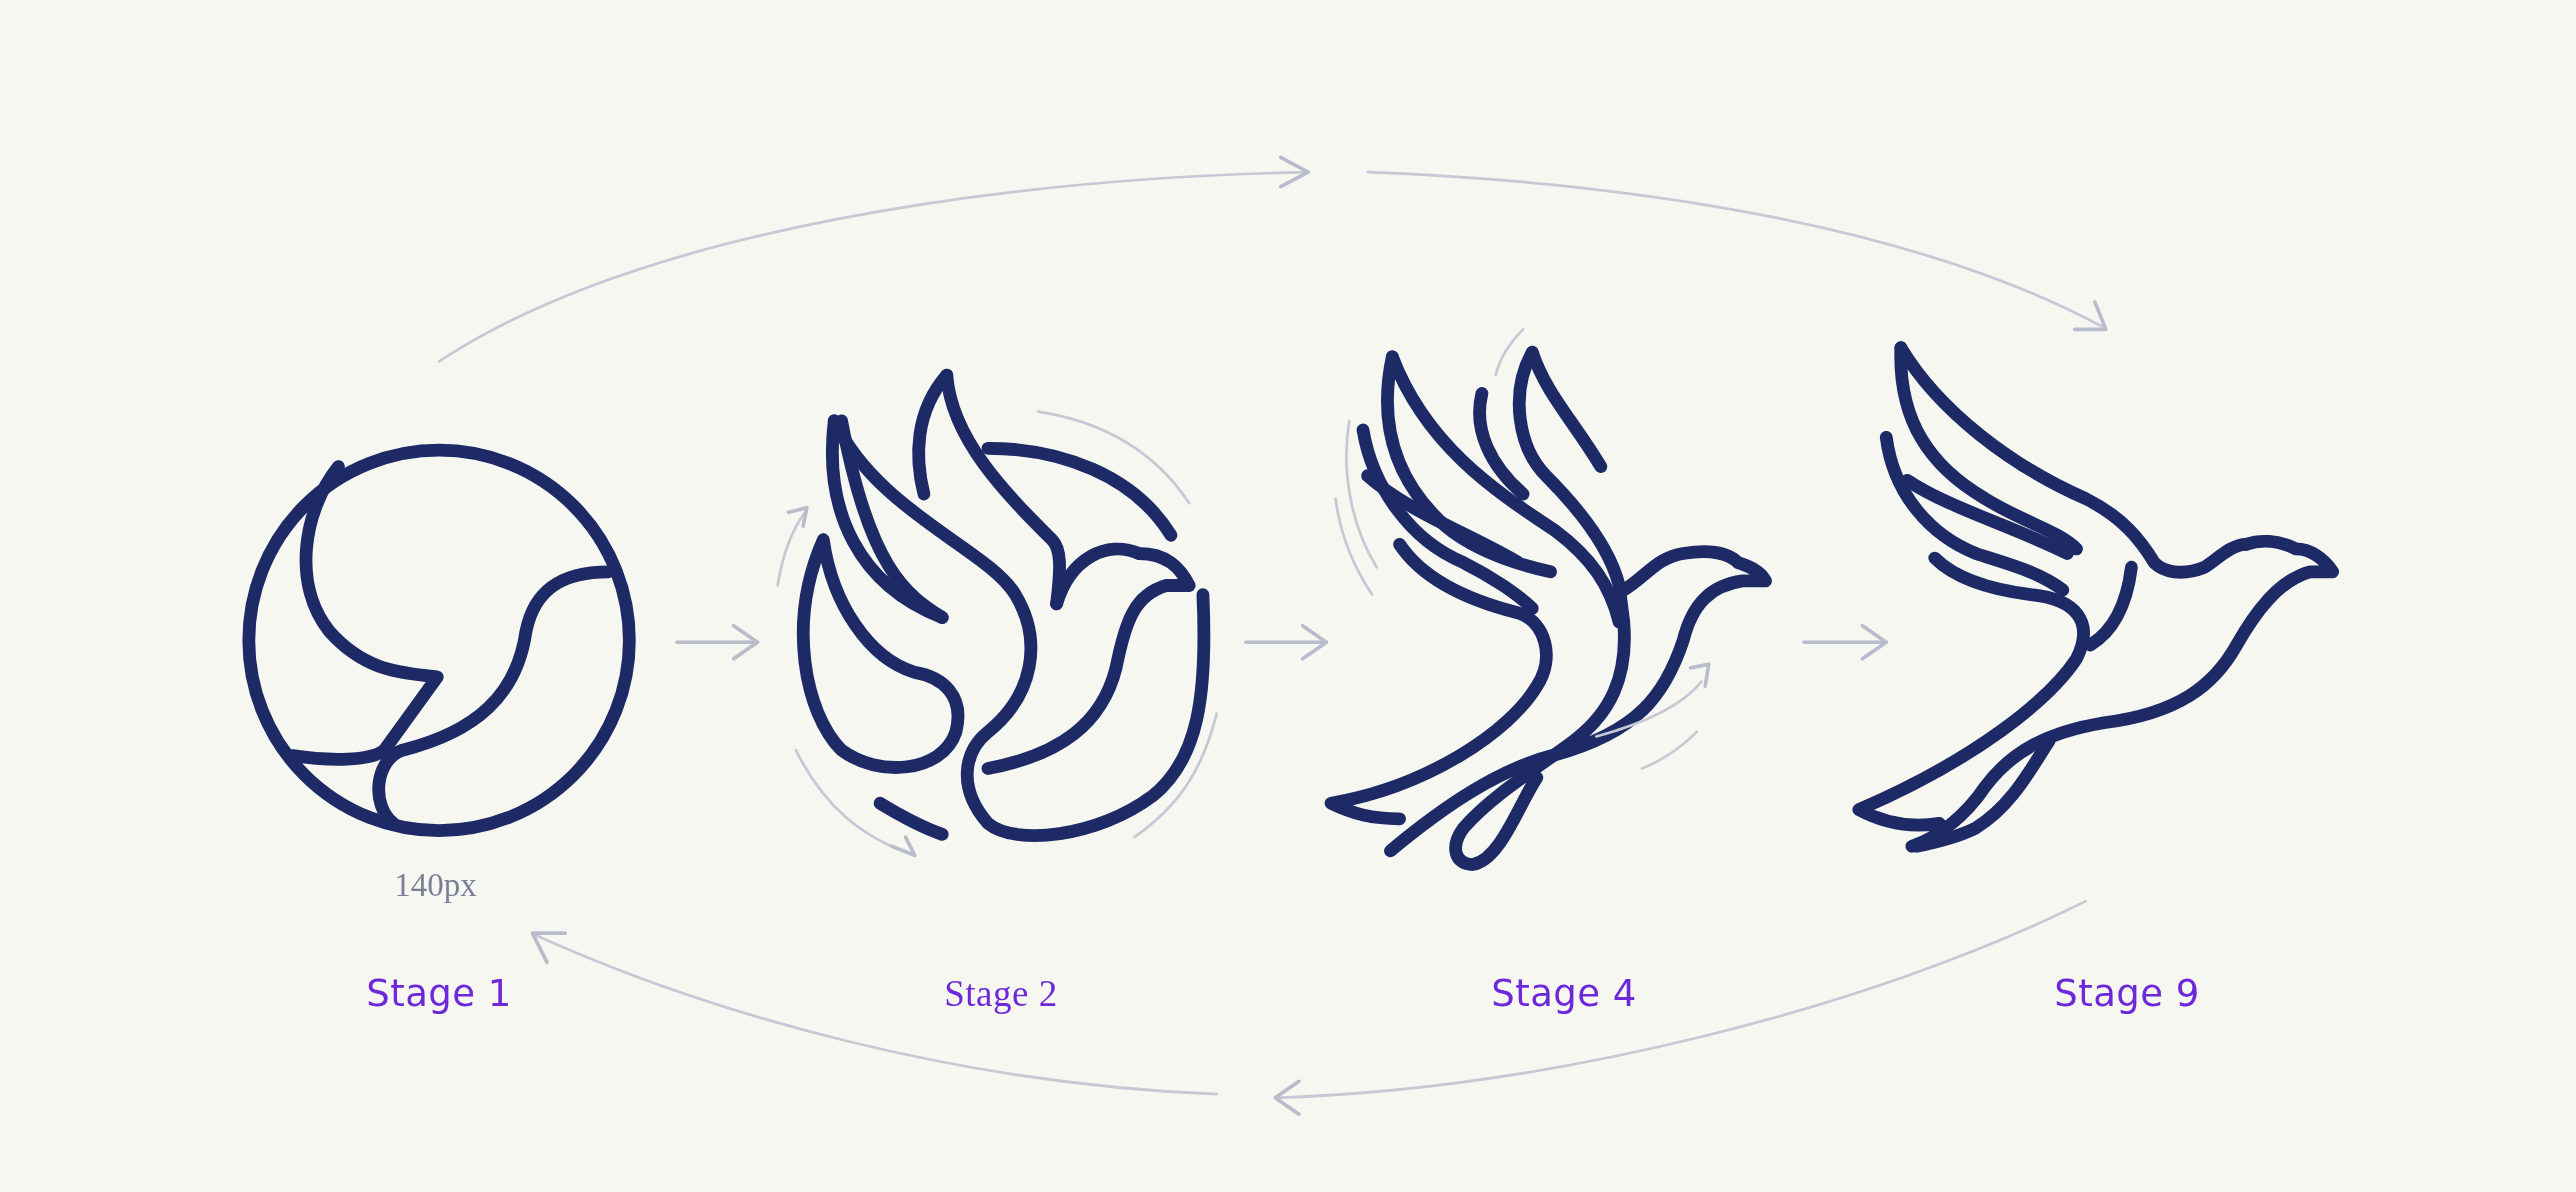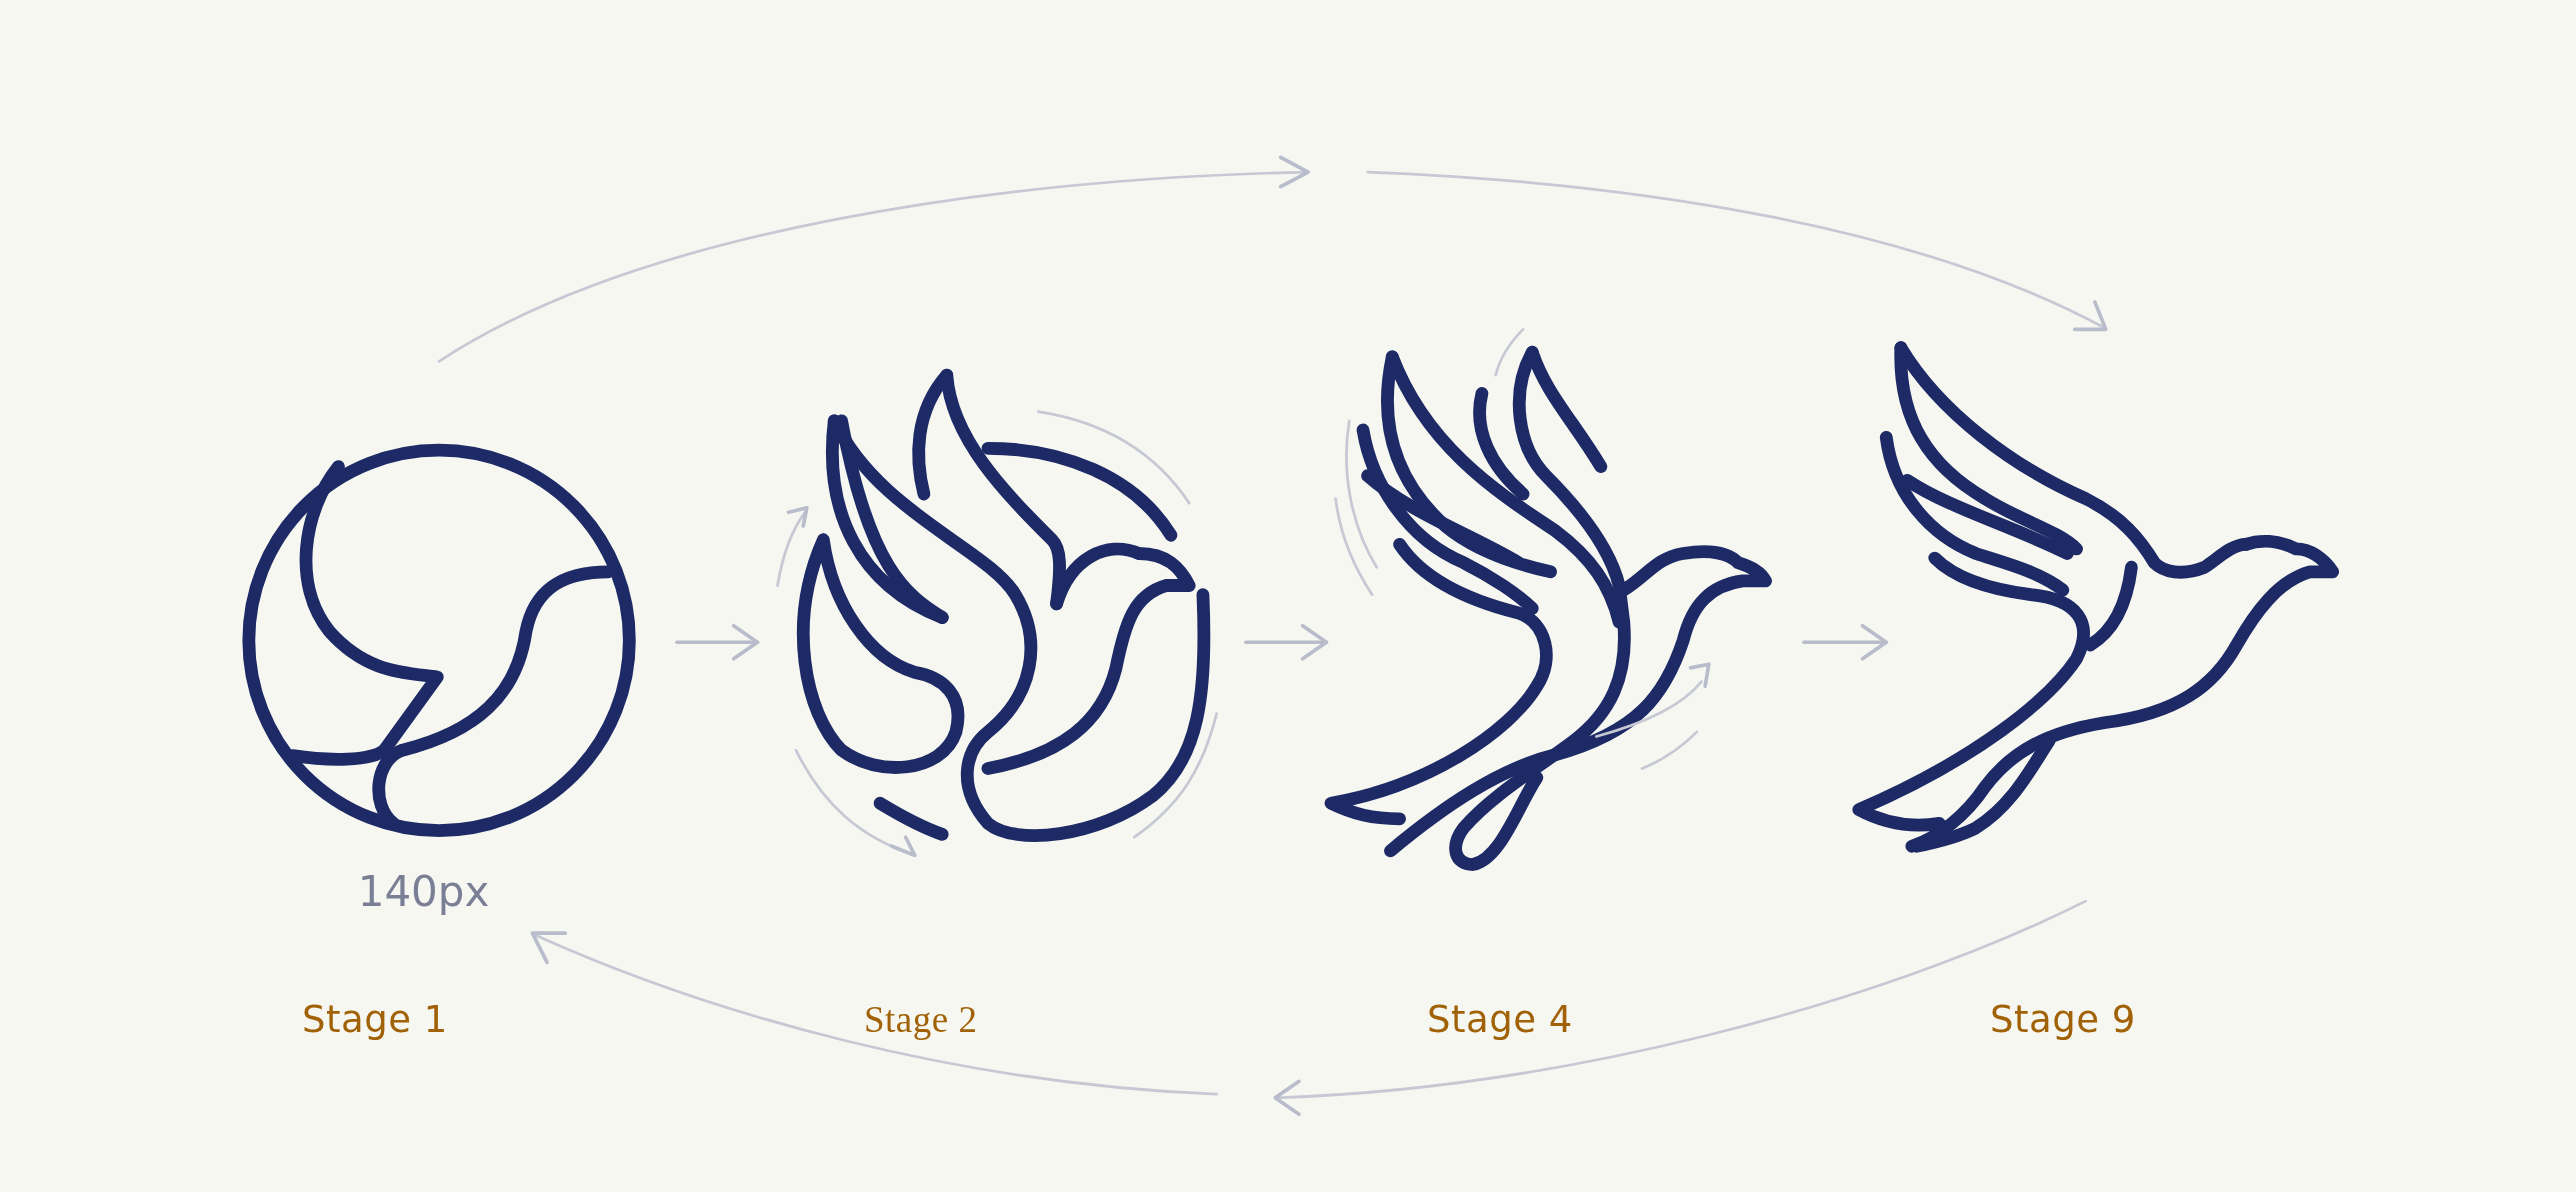--- a/index.html
+++ b/index.html
@@ -5,34 +5,36 @@
     html, body { margin: 0; padding: 0; }
     body {
       width: 2576px; height: 1193px; overflow: hidden;
       background: #f7f7f2;
       font-family: "DejaVu Sans", sans-serif;
       position: relative;
     }
     #canvas { position: absolute; left: 0; top: 0; }
     .stage-label {
       position: absolute;
-      top: 998px;
+      top: 972px;
       width: 274px;
+      text-align: center;
       font-size: 37px;
-      color: #a16207;
+      color: #6d28d9;
       letter-spacing: 0.5px;
     }
     .size-label {
       position: absolute;
       top: 867px;
-      left: 332px;
+      left: 344px;
       width: 183px;
       text-align: center;
-      font-size: 42px;
+      font-size: 33px;
       color: #7a7f96;
+      font-family: Liberation Serif, serif;
     }
     .mark { fill: none; stroke: #1d2a66; stroke-width: 14; stroke-linecap: round; stroke-linejoin: round; }
     .flow { fill: none; stroke: #b8bccb; stroke-width: 4; stroke-linecap: round; stroke-linejoin: round; }
     .flow-light { fill: none; stroke: #c6c9d4; stroke-width: 3; stroke-linecap: round; }
   </style>
 </head>
 <body>
 
 <svg id="canvas" width="2576" height="1193" viewBox="0 0 2816 1304">
 

